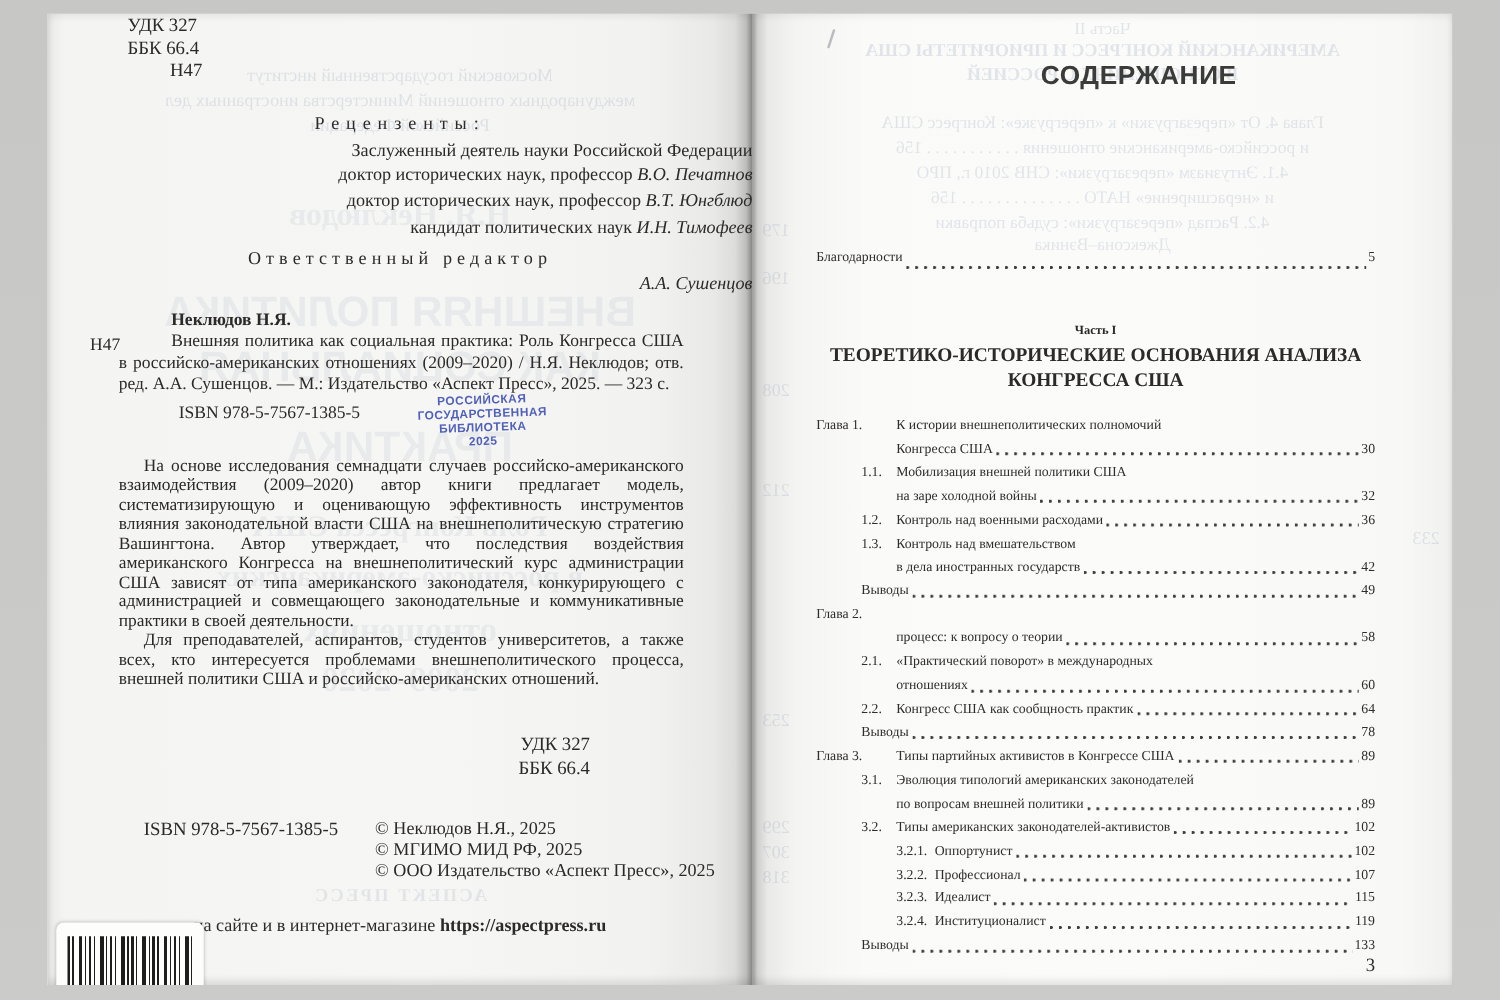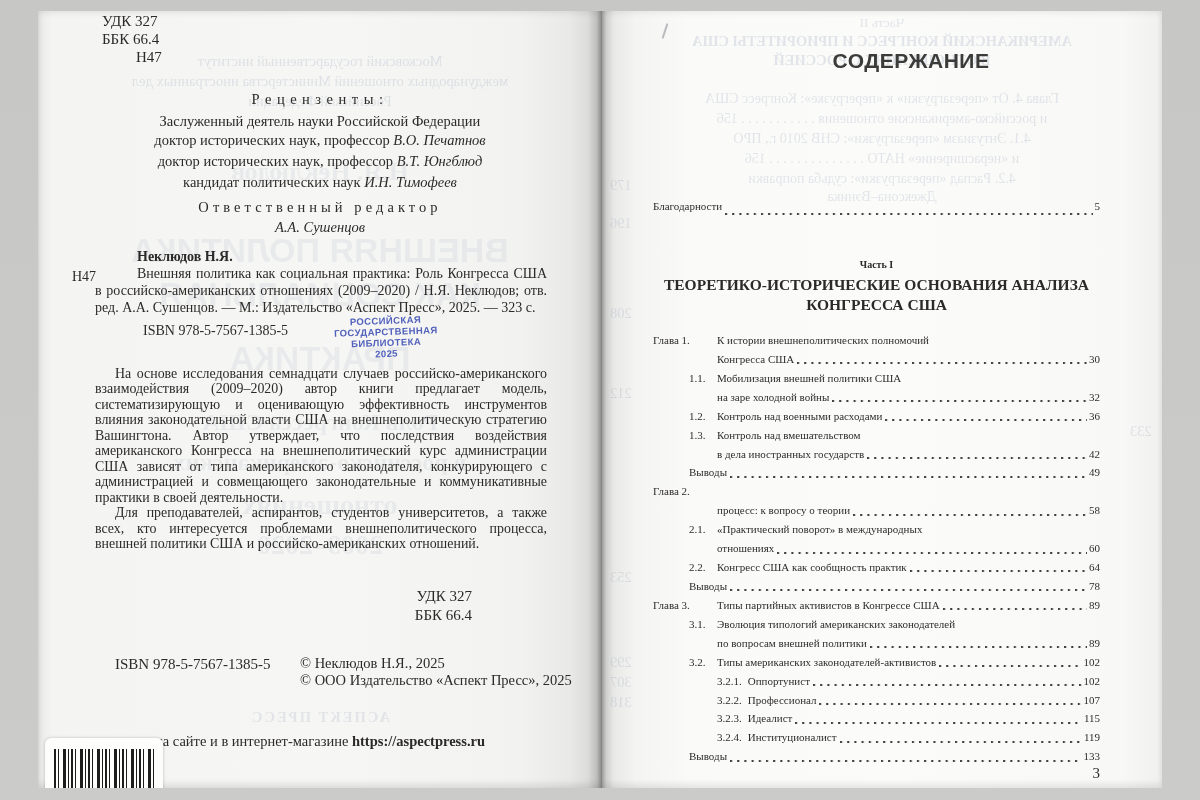--- a/index.html
+++ b/index.html
@@ -13,21 +13,21 @@
     background:linear-gradient(90deg,#a7a7a5 0px,#cfcfcd 4px,#e9e9e7 12px,#f4f4f2 34px,#fafaf8 90px,#fbfbf9 300px,#f8f8f6 520px,#f0f0ee 560px);
     box-shadow:inset 0 3px 5px rgba(0,0,0,.05), inset 0 -4px 6px rgba(0,0,0,.09);}
   .abs{position:absolute;z-index:2;}
   
   .topcodes{left:64px;top:1px;font-size:15px;line-height:18px;color:#2b2a28;}
   .topcodes .sigla{padding-left:34px;}
   .centerblock{left:0;right:0;text-align:center;color:#2b2a28;}
   .reviewers{top:80px;font-size:14.5px;}
   .spaced{letter-spacing:.38em;font-size:14.5px;}
   .spaced2{letter-spacing:.28em;font-size:14.5px;}
-  .rev-row{line-height:18.5px;}
+  .rev-row{line-height:18.5px;text-align:right;}
   .gap4{height:4px;} .gap3{height:3px;} .gap8{height:8px;} .gap2{height:2px;}
   .it{font-style:italic;}
   .card{left:57px;top:237px;width:452px;font-size:14px;line-height:17px;color:#2b2a28;}
   .card .author{text-indent:42px;font-weight:bold;}
   .card .descr{text-indent:42px;text-align:justify;}
   .card .isbn{padding-left:48px;margin-top:6px;}
   .card-sigla{left:34px;top:258px;font-size:14px;color:#2b2a28;}
   .stamp{left:292px;top:304px;width:112px;text-align:center;transform:rotate(-2deg);
     font-family:"Liberation Sans","DejaVu Sans",sans-serif;font-weight:bold;font-size:9.5px;
     line-height:11px;letter-spacing:.4px;opacity:.88;}
@@ -134,20 +134,21 @@
     </div>
 
     <div class="abs codes-bottom">
       <div>УДК 327</div>
       <div>ББК 66.4</div>
     </div>
 
     <div class="abs isbn-bottom">ISBN 978-5-7567-1385-5</div>
     <div class="abs copyrights">
       <div>© Неклюдов Н.Я., 2025</div>
+      <div>© МГИМО МИД РФ, 2025</div>
       <div>© ООО Издательство «Аспект Пресс», 2025</div>
     </div>
 
     <div class="abs footer">
       <div><span>на сайте и в интернет-магазине </span><span class="url">https://aspectpress.ru</span></div>
     </div>
 
     <div class="abs barcode">
       <div class="bars"></div>
     </div>

